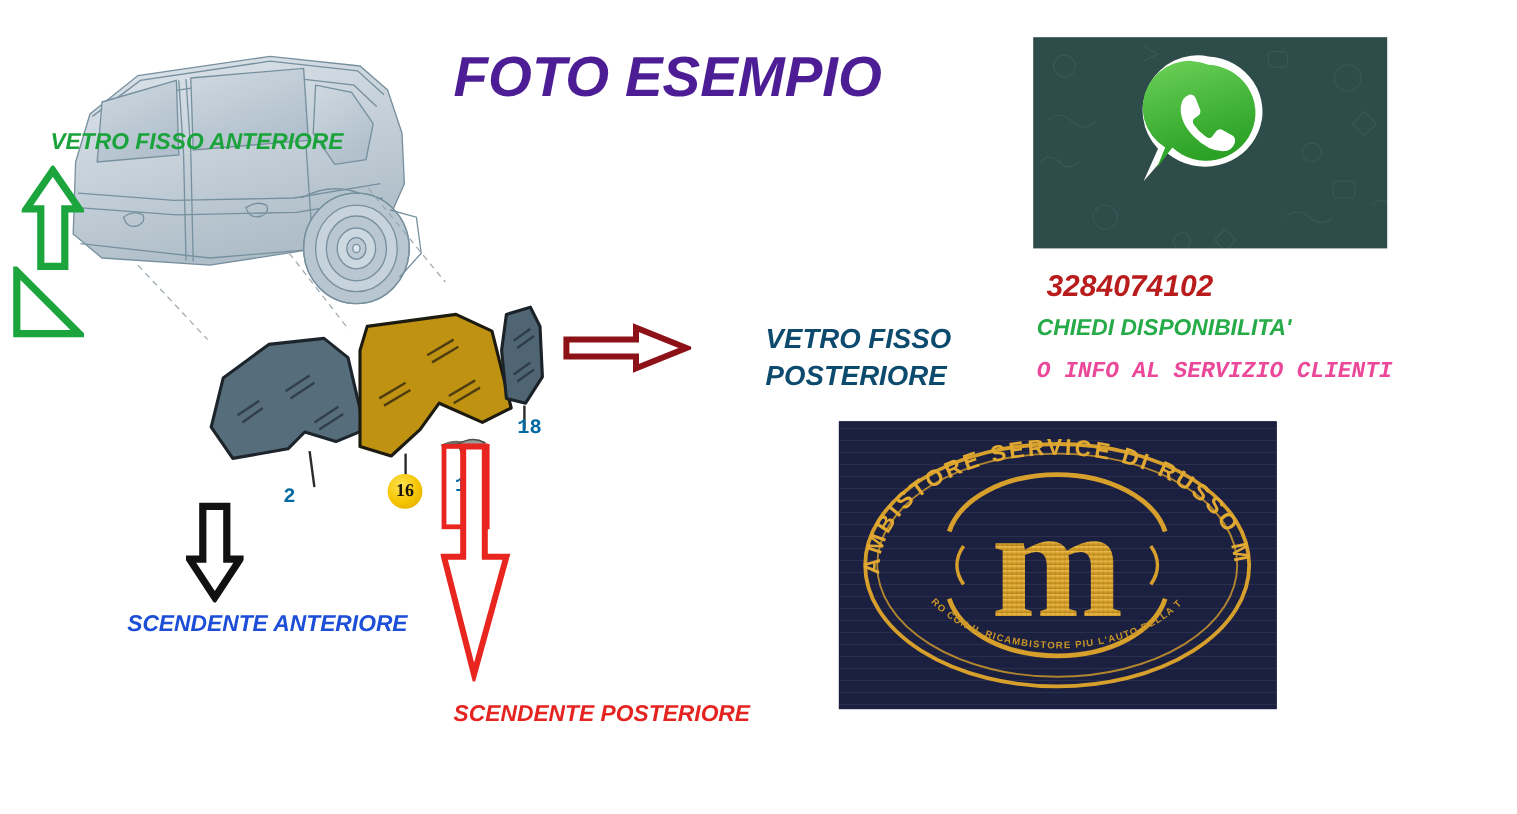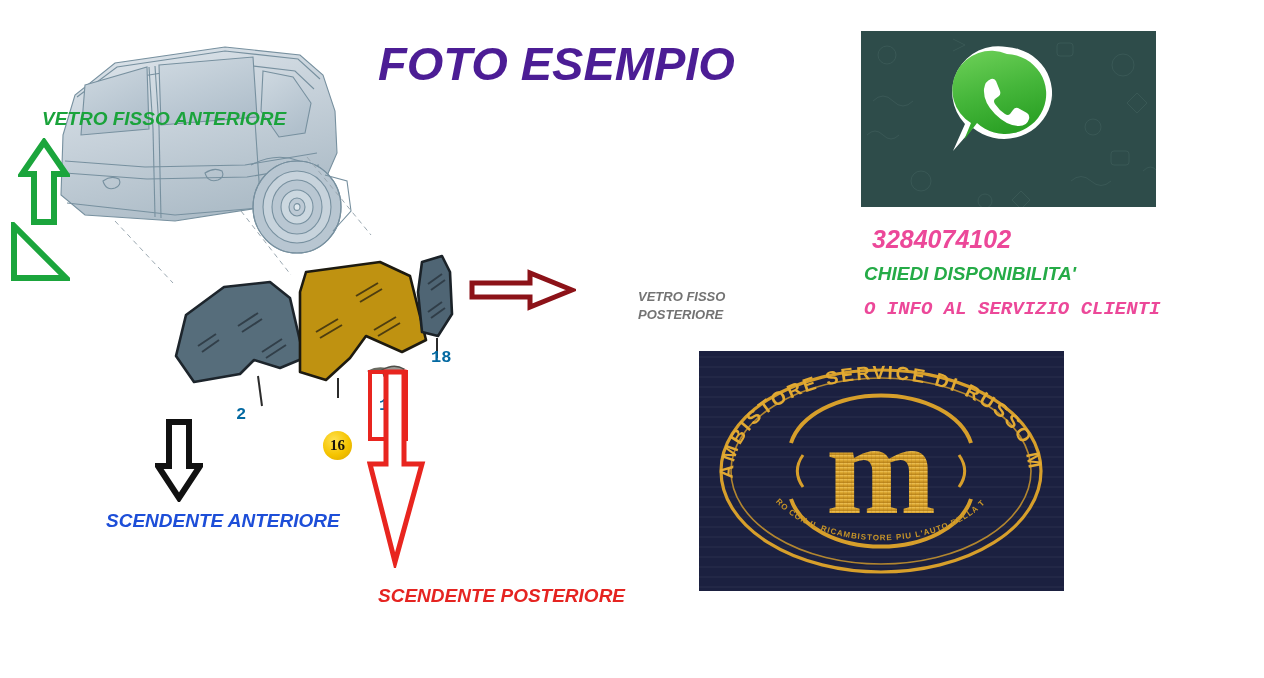--- a/index.html
+++ b/index.html
@@ -20,21 +20,21 @@
   
   #car-illustration{left:55px;top:25px;width:400px;height:290px;}
   #car-illustration svg{display:block;}
 
   
   .lbl{font-weight:bold;font-style:italic;white-space:pre-line;line-height:1.15;margin-left:28px;}
   #label-vetro-fisso-anteriore{
     left:14px;top:108px;font-size:19px;color:#1aa33b;white-space:nowrap;
   }
   #label-vetro-fisso-posteriore{
-    left:610px;top:288px;font-size:13px;color:#737373;line-height:1.35;
+    left:610px;top:267px;font-size:23px;color:#0c4a6e;line-height:1.35;
   }
   #label-scendente-anteriore{
     left:78px;top:510px;font-size:19px;color:#1d4ed8;white-space:nowrap;font-style:italic;
   }
   #label-scendente-posteriore{
     left:350px;top:585px;font-size:19px;color:#e52421;white-space:nowrap;
   }
 
   
   #arrow-up-green{left:18px;top:138px;}
@@ -52,21 +52,20 @@
   }
   #part-label-14{left:236px;top:405px;}
   #part-label-17{left:379px;top:396px;}
   #part-label-18{left:431px;top:348px;}
   #part-badge-16{
     left:323px;top:395px;width:29px;height:29px;border-radius:50%;
     background:radial-gradient(circle at 38% 32%, #ffe14f 0%, #f5c400 55%, #d9a400 100%);
     color:#17130b;font-size:15px;font-weight:bold;
     display:flex;align-items:center;justify-content:center;
     font-family:"Liberation Serif", serif;
-    margin-top:36px;
   }
   #red-box-17{
     left:368px;top:370px;width:32px;height:63px;
     border:4px solid #e8251f;background:transparent;
   }
 
   
   #whatsapp-logo{
     left:861px;top:31px;width:295px;height:176px;
     background:#2e4c4a;overflow:hidden;
@@ -75,21 +74,21 @@
     position:absolute;inset:0;opacity:.18;
   }
   #whatsapp-bubble{left:82px;top:10px;}
   #whatsapp-wordmark{
     position:absolute;left:0;right:0;top:117px;text-align:center;
     color:#ffffff;font-size:38px;font-weight:bold;letter-spacing:-1px;
   }
 
   #phone-number{
     left:872px;top:225px;font-size:25px;font-weight:bold;font-style:italic;
-    color:#ec4899;white-space:nowrap;
+    color:#b91c1c;white-space:nowrap;
   }
   #contact-line-1{
     left:864px;top:263px;font-size:19px;font-weight:bold;font-style:italic;
     color:#25ab47;white-space:nowrap;
   }
   #contact-line-2{
     left:864px;top:298px;font-size:19px;font-weight:bold;font-style:italic;
     color:#ec4899;white-space:nowrap;font-family:Liberation Mono, monospace;
   }
 

